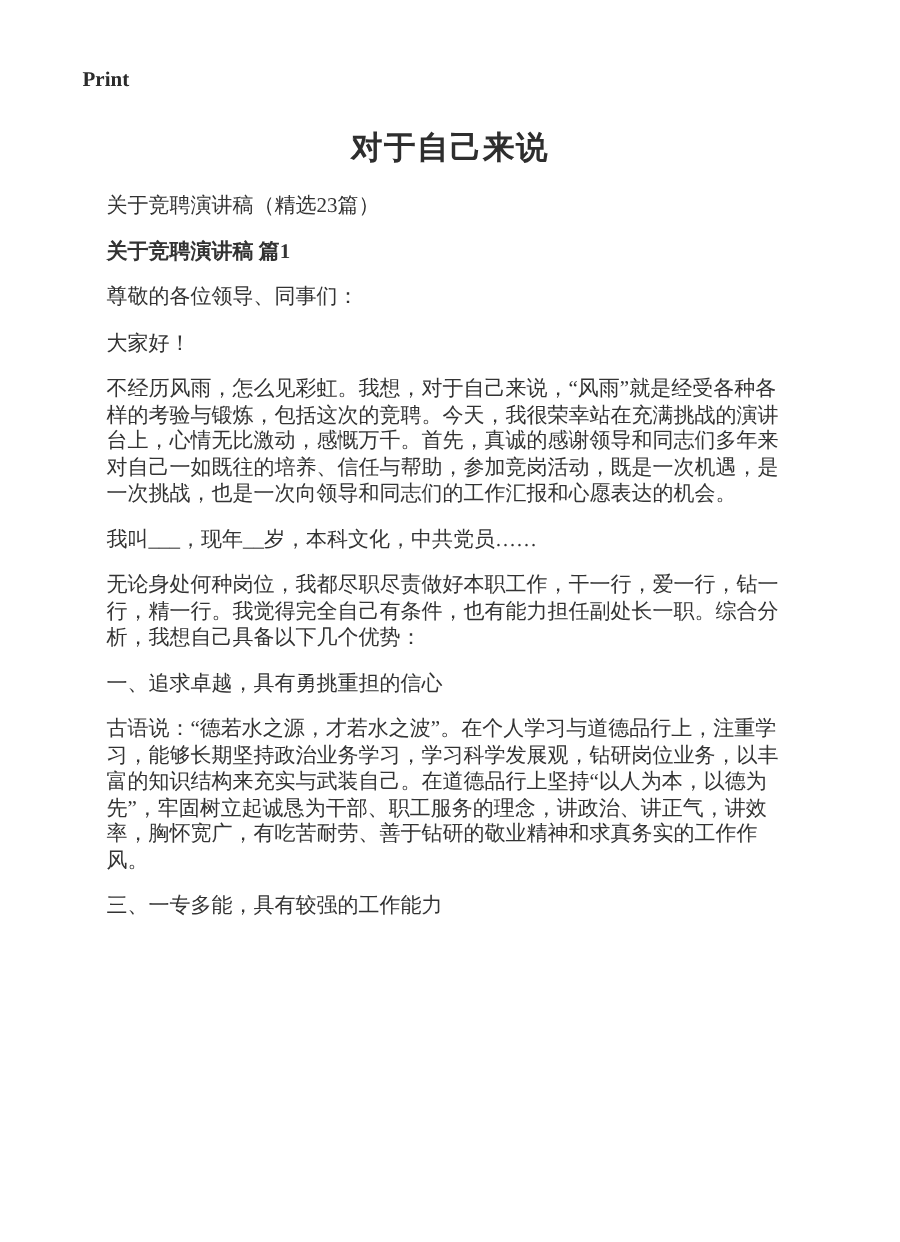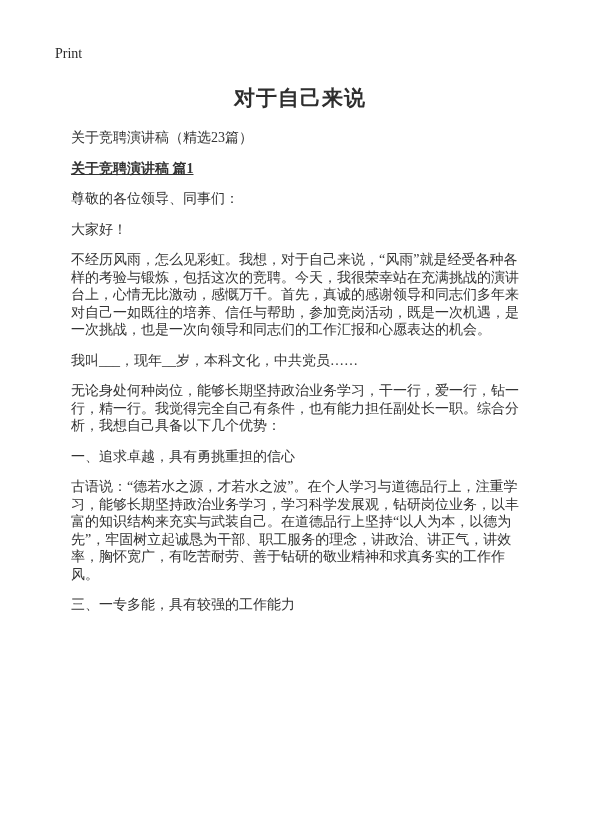--- a/index.html
+++ b/index.html
@@ -21,39 +21,39 @@
     padding: 44px 55px 0 55px;
     background: #ffffff;
   }
   .print-link {
     display: inline-block;
     font-size: 14px;
     color: #2b2b2b;
     text-decoration: none;
     cursor: pointer;
     margin: 0 0 2px 0;
+    font-weight: bold;
   }
   .doc-title {
     font-size: 21px;
     font-weight: bold;
     text-align: center;
     color: #2e2e2e;
     margin: 20px 0 17px 0;
     letter-spacing: 1px;
   }
   .block {
     font-size: 14px;
     line-height: 17.5px;
     margin: 13px 16px;
     word-break: break-all;
     color: #333333;
   }
   .block.bold {
     font-weight: bold;
-    text-decoration: underline;
   }
 </style>
 </head>
 <body>
 
 <div class="page">
 
   <a class="print-link">Print</a>
 
   <h1 class="doc-title">对于自己来说</h1>
@@ -63,21 +63,21 @@
   <h2 class="block bold">关于竞聘演讲稿 篇1</h2>
 
   <p class="block">尊敬的各位领导、同事们：</p>
 
   <p class="block">大家好！</p>
 
   <p class="block">不经历风雨，怎么见彩虹。我想，对于自己来说，“风雨”就是经受各种各样的考验与锻炼，包括这次的竞聘。今天，我很荣幸站在充满挑战的演讲台上，心情无比激动，感慨万千。首先，真诚的感谢领导和同志们多年来对自己一如既往的培养、信任与帮助，参加竞岗活动，既是一次机遇，是一次挑战，也是一次向领导和同志们的工作汇报和心愿表达的机会。</p>
 
   <p class="block">我叫___，现年__岁，本科文化，中共党员……</p>
 
-  <p class="block">无论身处何种岗位，能够长期坚持政治业务学习，干一行，爱一行，钻一行，精一行。我觉得完全自己有条件，也有能力担任副处长一职。综合分析，我想自己具备以下几个优势：</p>
+  <p class="block">无论身处何种岗位，我都尽职尽责做好本职工作，干一行，爱一行，钻一行，精一行。我觉得完全自己有条件，也有能力担任副处长一职。综合分析，我想自己具备以下几个优势：</p>
 
   <p class="block">一、追求卓越，具有勇挑重担的信心</p>
 
 
 
   <p class="block">古语说：“德若水之源，才若水之波”。在个人学习与道德品行上，注重学习，能够长期坚持政治业务学习，学习科学发展观，钻研岗位业务，以丰富的知识结构来充实与武装自己。在道德品行上坚持“以人为本，以德为先”，牢固树立起诚恳为干部、职工服务的理念，讲政治、讲正气，讲效率，胸怀宽广，有吃苦耐劳、善于钻研的敬业精神和求真务实的工作作风。</p>
 
   <p class="block">三、一专多能，具有较强的工作能力</p>
 
 </div>

